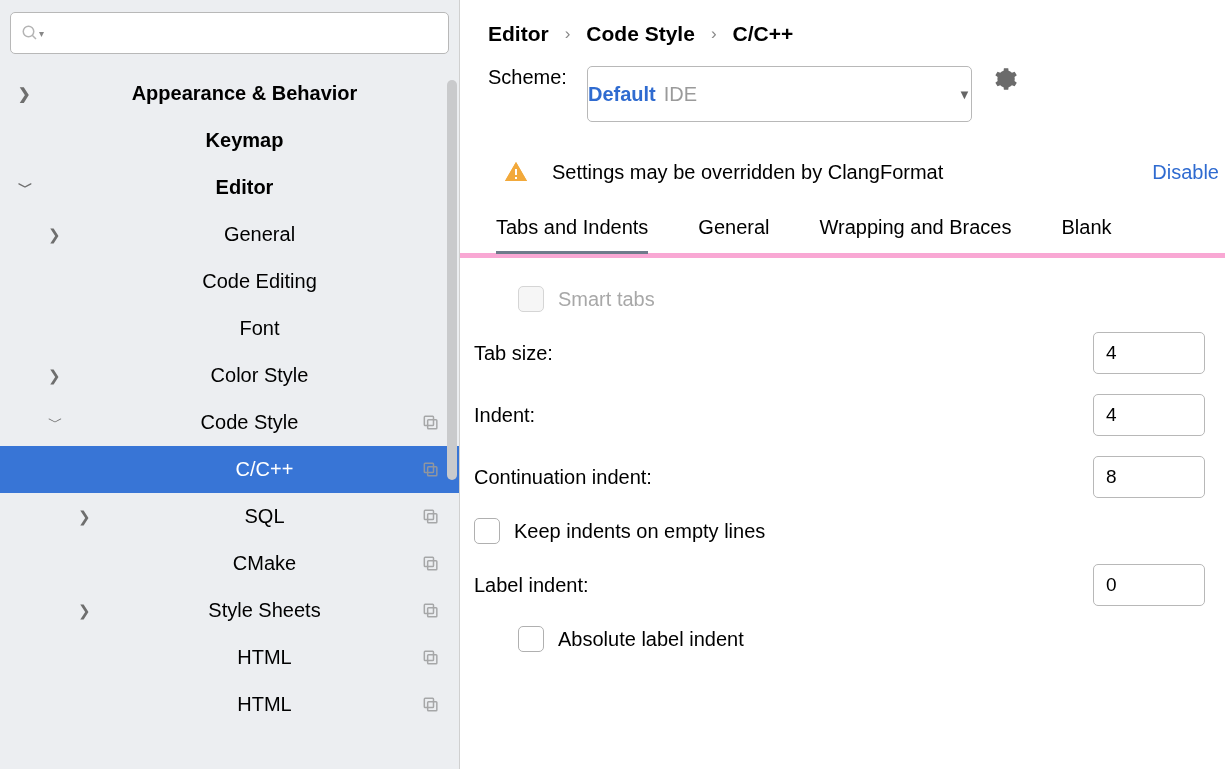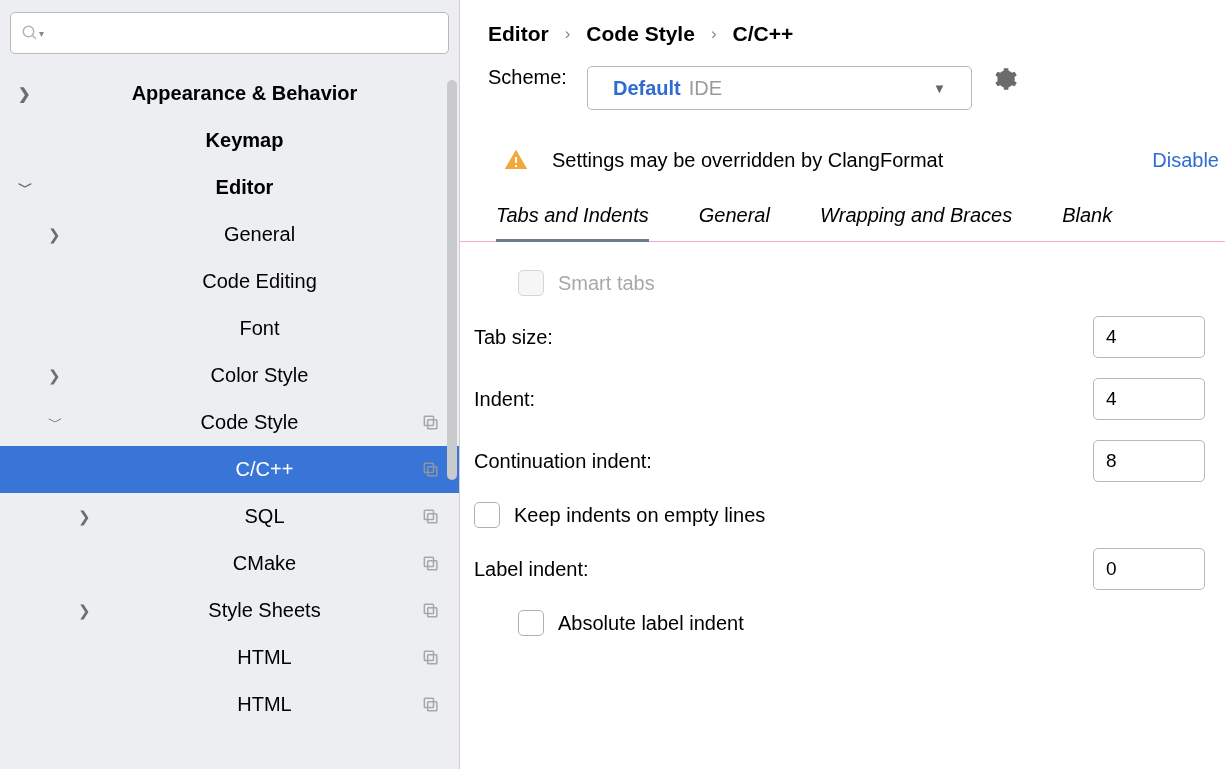--- a/index.html
+++ b/index.html
@@ -110,26 +110,26 @@
 .scheme-row {
   display: flex;
   align-items: flex-start;
   padding: 8px 28px 18px 28px;
   gap: 20px;
 }
 .scheme-label { font-size: 20px; }
 .scheme-dd {
   flex: 0 0 auto;
   width: 385px;
-  height: 44px;
+  height: 56px;
   border: 1px solid #b8b8b8;
   border-radius: 5px;
   display: flex;
   align-items: center;
-  padding: 0 25px;
+  padding: 0 0;
   background: #fff;
   position: relative;
 }
 .scheme-dd .def { color: #2f6bd0; font-weight: 600; }
 .scheme-dd .ide { color: #9a9a9a; margin-left: 8px; }
 .scheme-dd .chev {
   margin-left: auto;
   font-size: 13px;
   color: #666;
 }
@@ -141,24 +141,23 @@
   gap: 24px;
   margin-left: 16px;
 }
 .warn-tri { color: #f2a93b; }
 .warning .msg { font-size: 20px; flex: 1; white-space: nowrap; }
 .warning .link { color: #2f6bd0; cursor: pointer; }
 .tabs {
   display: flex;
   gap: 50px;
   padding: 28px 28px 0 36px;
-  border-bottom: 1px solid #f9a8d4;
+  border-bottom: 5px solid #f9a8d4;
   font-size: 20px;
   white-space: nowrap;
-  font-style: italic;
 }
 .tab {
   padding-bottom: 12px;
   color: #000;
   cursor: pointer;
 }
 .tab.active {
   border-bottom: 3px solid #6e7b8b;
   margin-bottom: -1px;
 }

